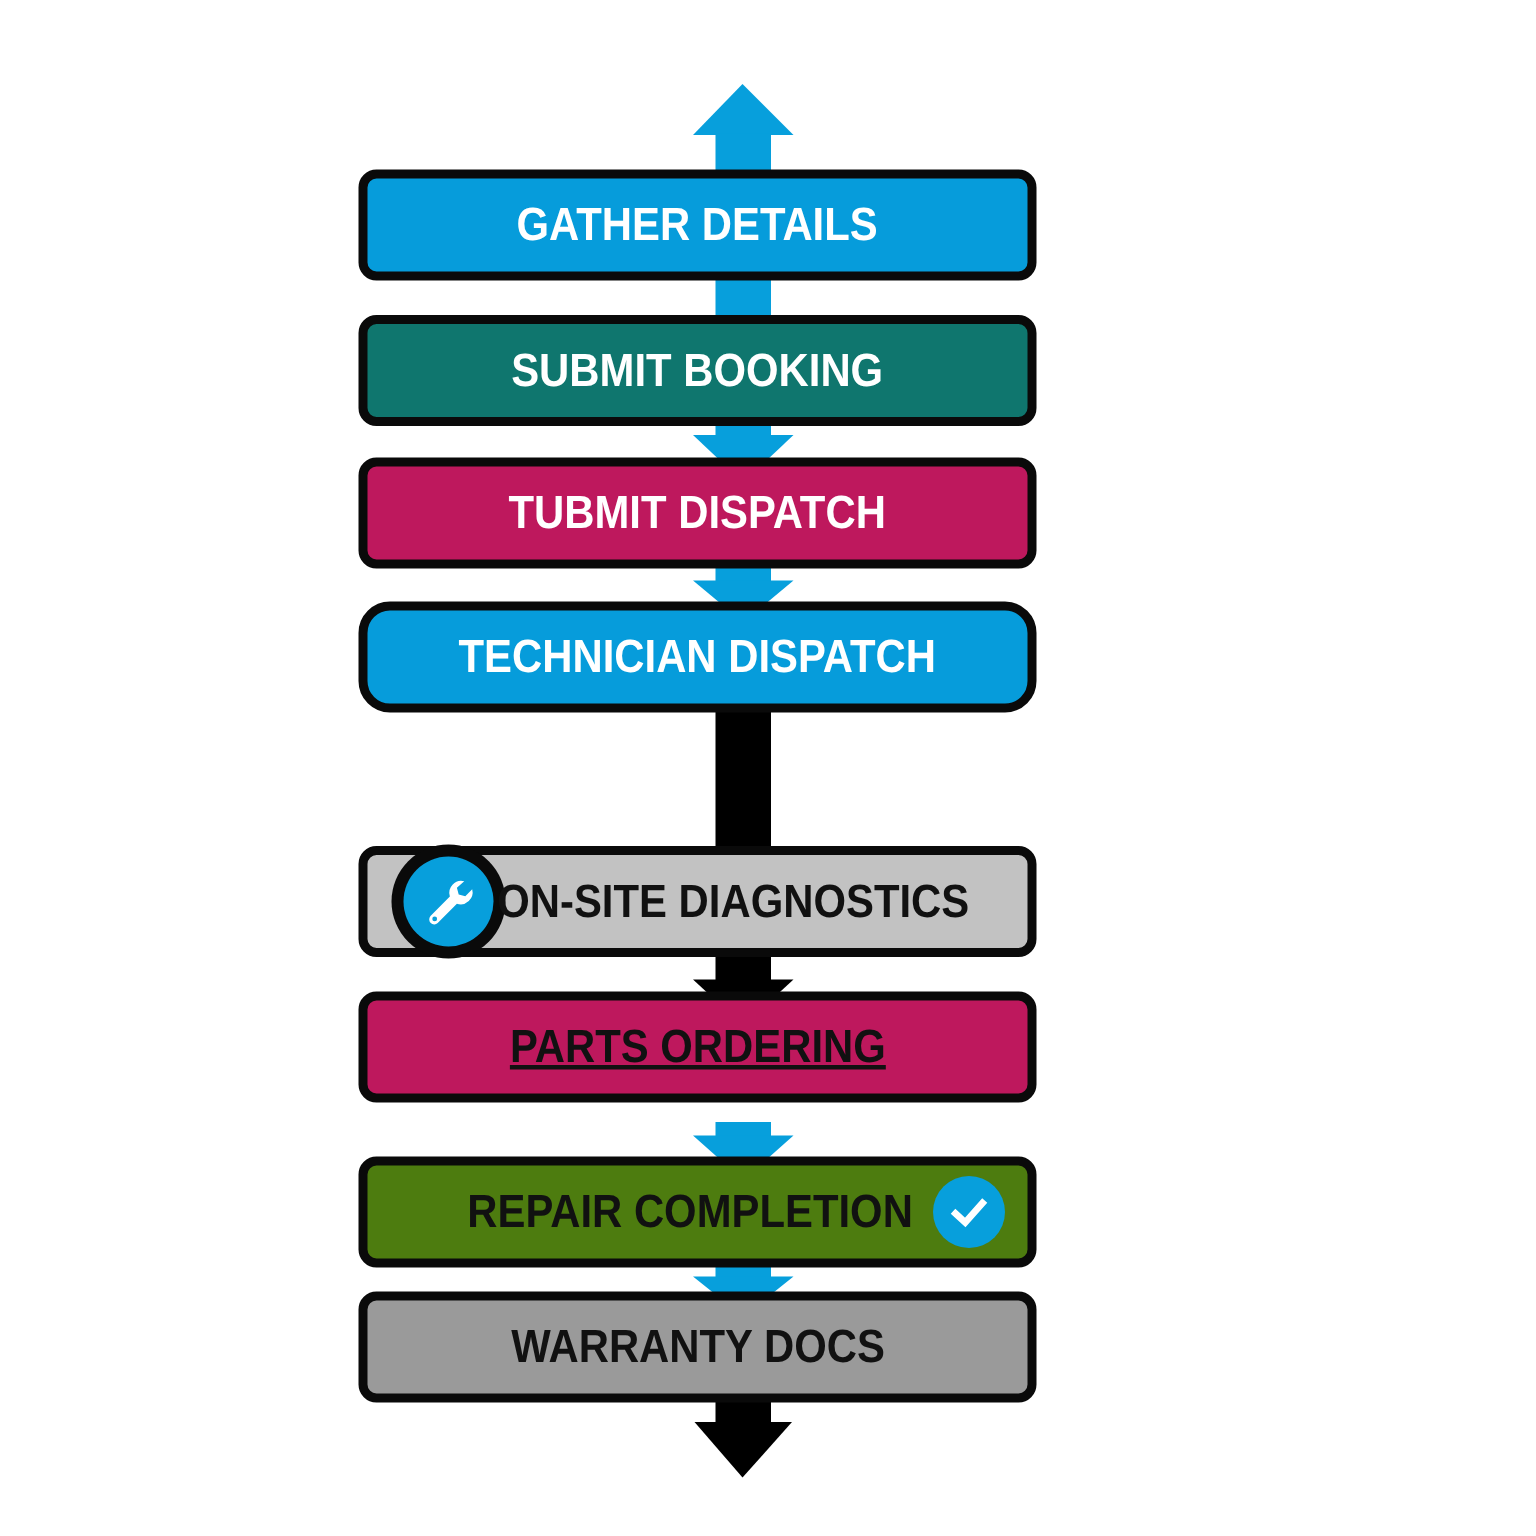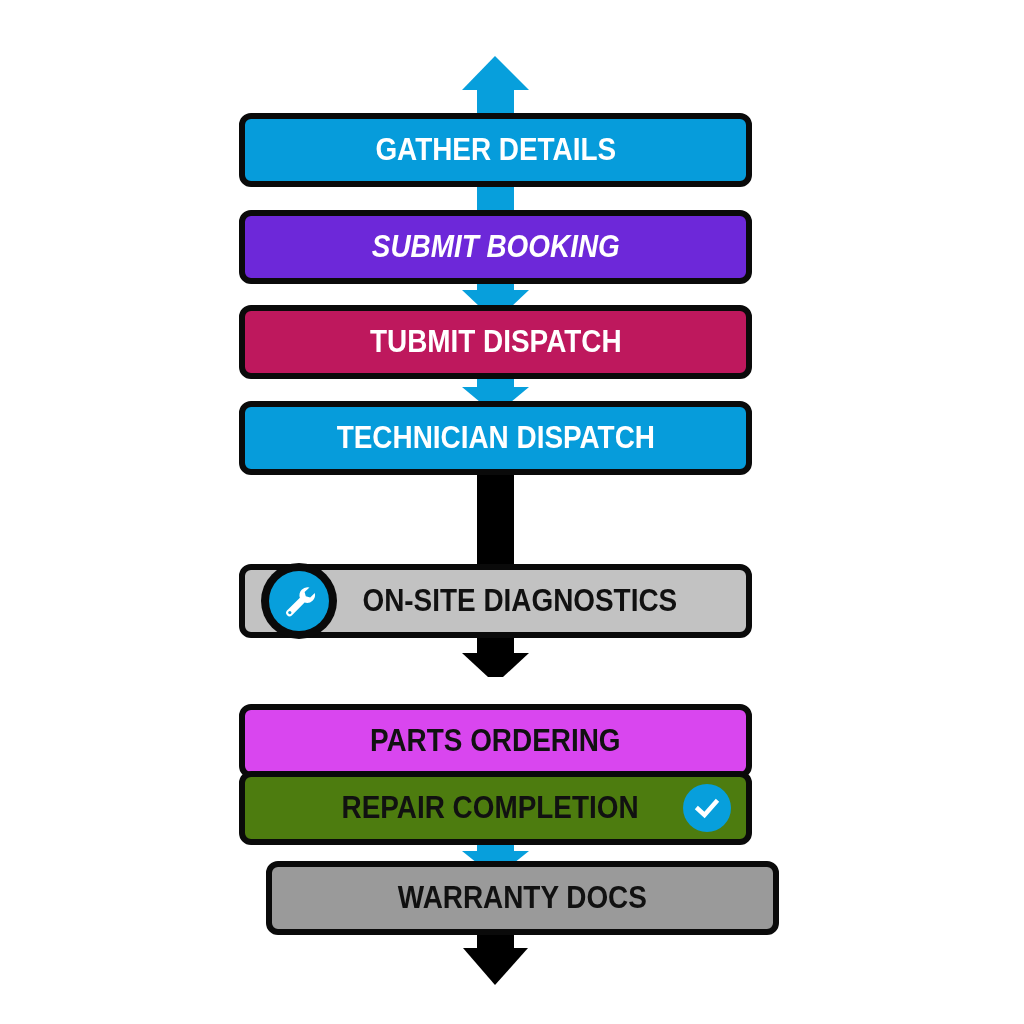--- a/index.html
+++ b/index.html
@@ -4,21 +4,21 @@
   <style>
     html, body { margin: 0; padding: 0; }
     body {
       width: 1024px; height: 1024px; position: relative; overflow: hidden;
       background: #ffffff;
       font-family: "Liberation Sans", "DejaVu Sans", sans-serif;
     }
     #flow-svg { position: absolute; left: 0; top: 0; }
     .step {
       position: absolute;
-      left: 239px; width: 513px; height: 74px;
+      left: 239px; width: 452px; height: 74px;
       box-sizing: border-box;
       border: 6px solid #0a0a0a;
       border-radius: 12px;
       display: flex; align-items: center; justify-content: center;
       font-weight: bold; font-size: 31px; letter-spacing: 0px;
       transform-origin: center;
     }
     .step .label { display: inline-block; transform: scaleX(0.9); white-space: nowrap; }
     .step.blue { color: #ffffff; }
     .step.grey { color: #111111; }
@@ -80,52 +80,52 @@
   <g>
     <rect class="fill-black" x="477" y="934" width="37" height="15" fill="#000000"></rect>
     <polygon class="fill-black" points="463,948 528,948 495,985" fill="#000000"></polygon>
   </g>
 </svg>
 
 <div class="step blue" style="top: 113px; background: rgb(6, 156, 219); border-color: rgb(10, 10, 10);">
   <span class="label">GATHER DETAILS</span>
 </div>
 
-<div class="step blue" style="top: 210px; background: #6d28d9; border-color: rgb(10, 10, 10); font-style: italic;">
+<div class="step blue" style="top: 210px; background: #0f766e; border-color: rgb(10, 10, 10);">
   <span class="label">SUBMIT BOOKING</span>
 </div>
 
 <div class="step blue" style="top: 305px; background: #be185d; border-color: rgb(10, 10, 10);">
   <span class="label">TUBMIT DISPATCH</span>
 </div>
 
-<div class="step blue" style="top: 401px; background: rgb(6, 156, 219); border-color: rgb(10, 10, 10);">
+<div class="step blue" style="top: 401px; background: rgb(6, 156, 219); border-color: rgb(10, 10, 10); border-radius: 21px;">
   <span class="label">TECHNICIAN DISPATCH</span>
 </div>
 
 <div class="step grey diag" style="top: 564px; background: rgb(194, 194, 194); border-color: rgb(10, 10, 10);">
   <span class="wrench-badge">
     <span class="inner bg-blue" style="background: rgb(7, 159, 220);">
       <svg width="40" height="40" viewBox="0 0 40 40">
         <path d="M30.5 6.5 a8 8 0 0 0 -9.6 10.2 L8 29.6 a3.4 3.4 0 0 0 4.8 4.8 L25.6 21.5 a8 8 0 0 0 10.2 -9.6 l-4.6 4.6 -4.4 -1.2 -1.2 -4.4 z" fill="#ffffff"></path>
         <circle cx="10.8" cy="31.6" r="1.6" fill="#079fdc"></circle>
       </svg>
     </span>
   </span>
   <span class="label">ON-SITE DIAGNOSTICS</span>
 </div>
 
-<div class="step grey" style="top: 704px; background: #d946ef; border-color: rgb(10, 10, 10);">
+<div class="step grey" style="top: 661px; background: #be185d; border-color: rgb(10, 10, 10); text-decoration: underline;">
   <span class="label">PARTS ORDERING</span>
 </div>
 
 <div class="step grey repair" style="top: 771px; background: #4d7c0f; border-color: rgb(10, 10, 10);">
   <span class="label">REPAIR COMPLETION</span>
   <span class="check-badge bg-blue" style="background: rgb(7, 159, 220);">
     <svg width="30" height="30" viewBox="0 0 30 30">
       <polyline points="6,16 12.5,22 24,9" fill="none" stroke="#ffffff" stroke-width="4.5" stroke-linecap="square"></polyline>
     </svg>
   </span>
 </div>
 
-<div class="step grey" style="top: 861px; background: rgb(154, 154, 154); border-color: rgb(10, 10, 10); margin-left: 27px;">
+<div class="step grey" style="top: 861px; background: rgb(154, 154, 154); border-color: rgb(10, 10, 10);">
   <span class="label">WARRANTY DOCS</span>
 </div>
 
 </body></html>

